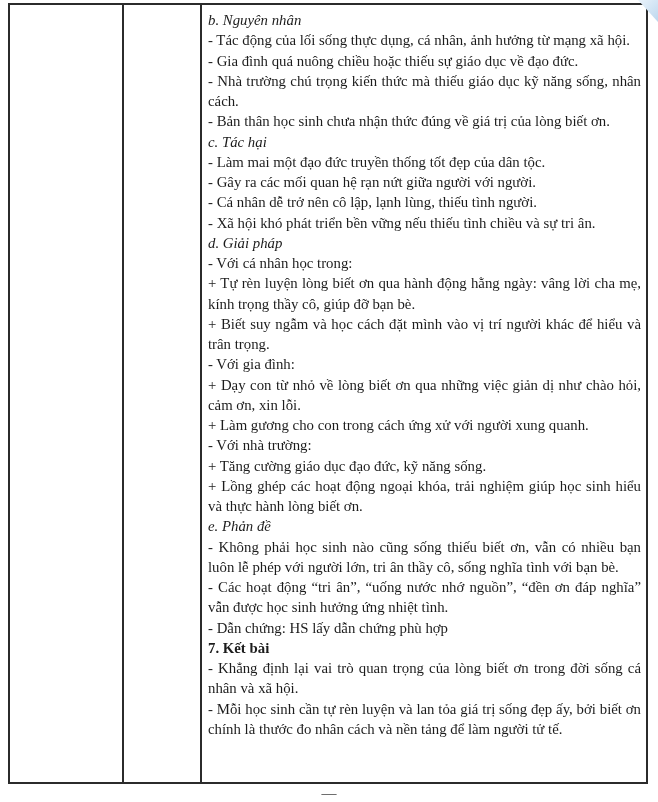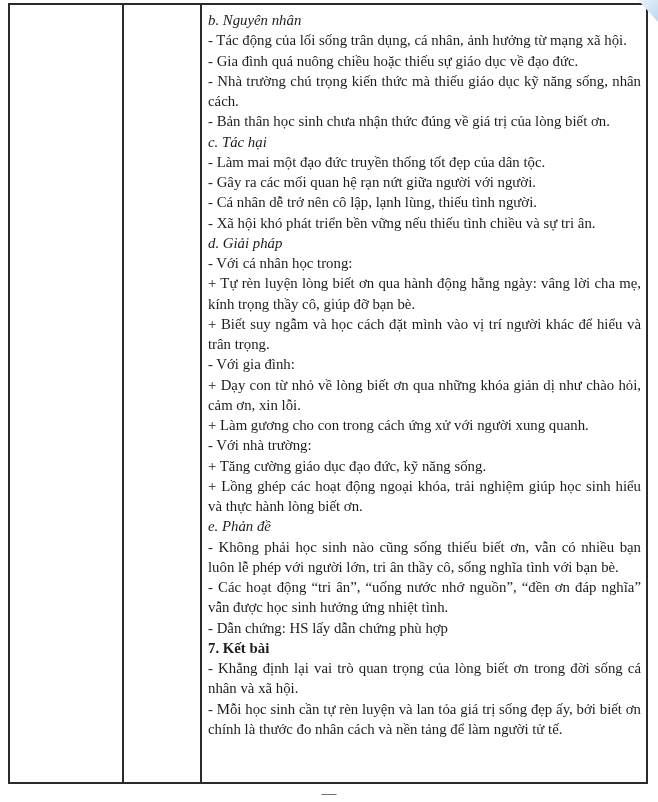--- a/index.html
+++ b/index.html
@@ -65,35 +65,35 @@
 </head>
 <body>
 
 <div class="page">
 
   <div class="doc-table">
     <div class="cell cell-1"></div>
     <div class="cell cell-2"></div>
     <div class="cell cell-3">
         <p class="para italic">b. Nguyên nhân</p>
-        <p class="para normal">- Tác động của lối sống trân dụng, cá nhân, ảnh hưởng từ mạng xã hội.</p>
+        <p class="para normal">- Tác động của lối sống thực dụng, cá nhân, ảnh hưởng từ mạng xã hội.</p>
         <p class="para normal">- Gia đình quá nuông chiều hoặc thiếu sự giáo dục về đạo đức.</p>
         <p class="para normal">- Nhà trường chú trọng kiến thức mà thiếu giáo dục kỹ năng sống, nhân cách.</p>
         <p class="para normal">- Bản thân học sinh chưa nhận thức đúng về giá trị của lòng biết ơn.</p>
         <p class="para italic">c. Tác hại</p>
         <p class="para normal">- Làm mai một đạo đức truyền thống tốt đẹp của dân tộc.</p>
         <p class="para normal">- Gây ra các mối quan hệ rạn nứt giữa người với người.</p>
         <p class="para normal">- Cá nhân dễ trở nên cô lập, lạnh lùng, thiếu tình người.</p>
         <p class="para normal">- Xã hội khó phát triển bền vững nếu thiếu tình chiều và sự tri ân.</p>
         <p class="para italic">d. Giải pháp</p>
         <p class="para normal">- Với cá nhân học trong:</p>
         <p class="para normal">+ Tự rèn luyện lòng biết ơn qua hành động hằng ngày: vâng lời cha mẹ, kính trọng thầy cô, giúp đỡ bạn bè.</p>
         <p class="para normal">+ Biết suy ngẫm và học cách đặt mình vào vị trí người khác để hiểu và trân trọng.</p>
         <p class="para normal">- Với gia đình:</p>
-        <p class="para normal">+ Dạy con từ nhỏ về lòng biết ơn qua những khóa giản dị như chào hỏi, cảm ơn, xin lỗi.</p>
+        <p class="para normal">+ Dạy con từ nhỏ về lòng biết ơn qua những việc giản dị như chào hỏi, cảm ơn, xin lỗi.</p>
         <p class="para normal">+ Làm gương cho con trong cách ứng xử với người xung quanh.</p>
         <p class="para normal">- Với nhà trường:</p>
         <p class="para normal">+ Tăng cường giáo dục đạo đức, kỹ năng sống.</p>
         <p class="para normal">+ Lồng ghép các hoạt động ngoại khóa, trải nghiệm giúp học sinh hiểu và thực hành lòng biết ơn.</p>
         <p class="para italic">e. Phản đề</p>
         <p class="para normal">- Không phải học sinh nào cũng sống thiếu biết ơn, vẫn có nhiều bạn luôn lễ phép với người lớn, tri ân thầy cô, sống nghĩa tình với bạn bè.</p>
         <p class="para normal">- Các hoạt động “tri ân”, “uống nước nhớ nguồn”, “đền ơn đáp nghĩa” vẫn được học sinh hưởng ứng nhiệt tình.</p>
         <p class="para normal">- Dẫn chứng: HS lấy dẫn chứng phù hợp</p>
         <p class="para bold">7. Kết bài</p>
         <p class="para normal">- Khẳng định lại vai trò quan trọng của lòng biết ơn trong đời sống cá nhân và xã hội.</p>

